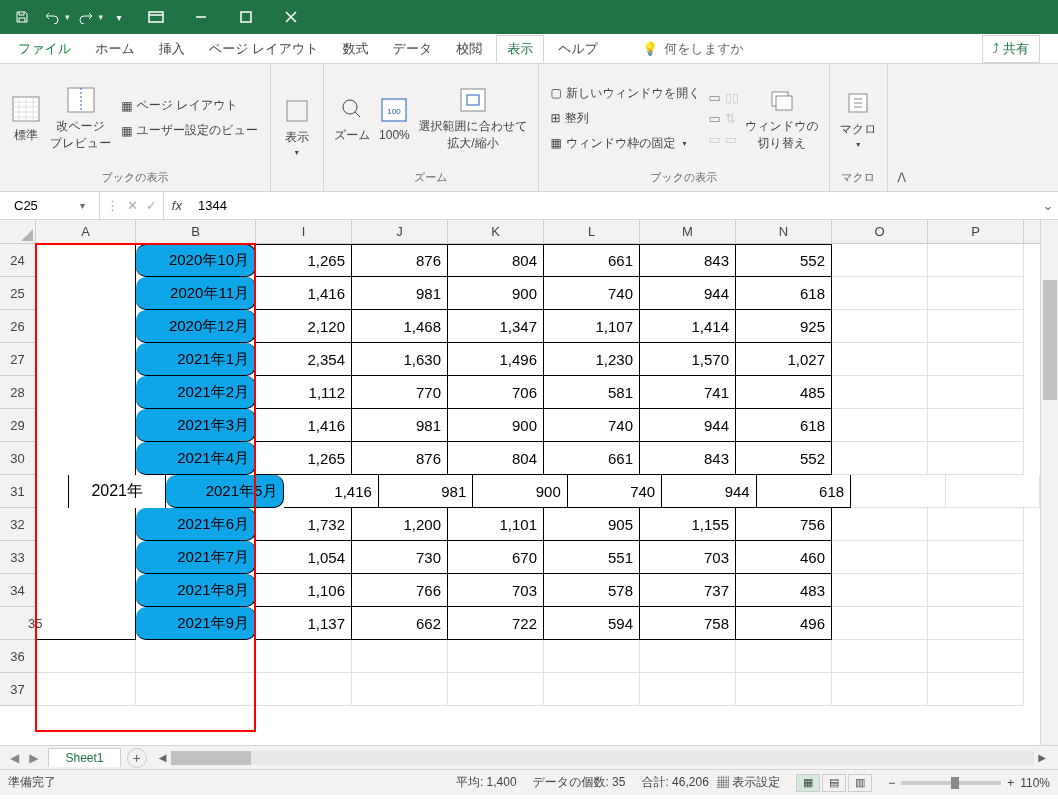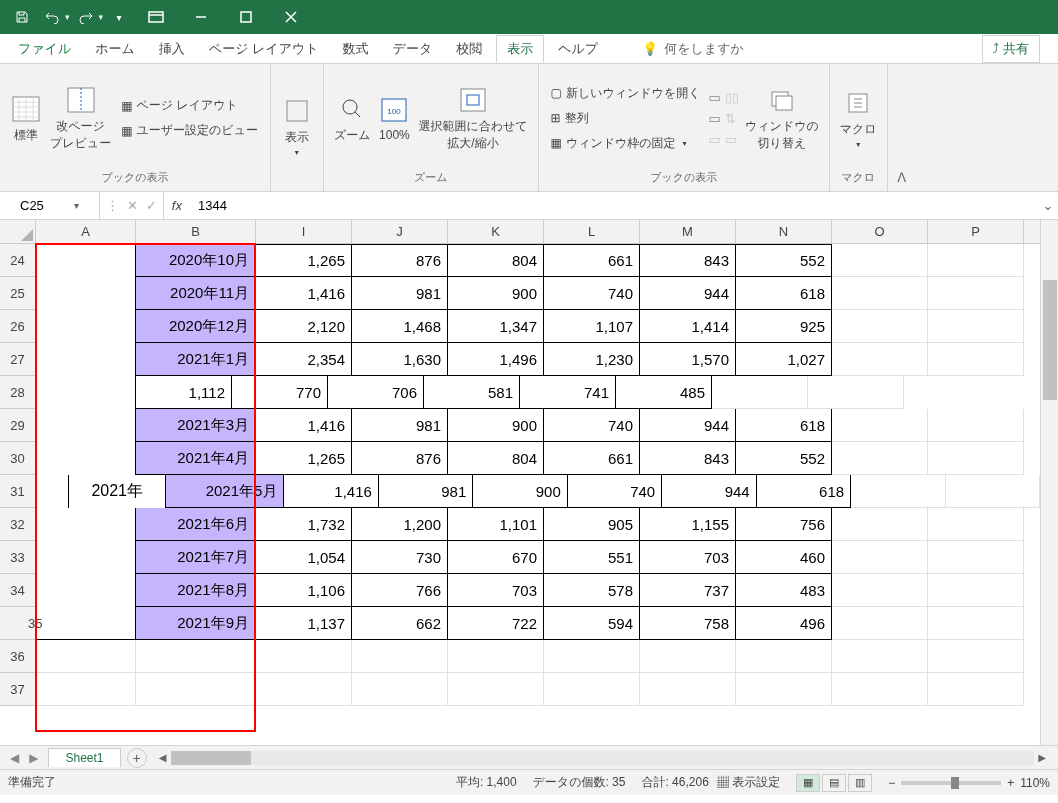--- a/index.html
+++ b/index.html
@@ -30,41 +30,41 @@
 .rgroup-content { flex: 1; display: flex; align-items: center; gap: 4px; }
 .rgroup-label { text-align: center; color: #666; font-size: 11px; padding: 2px 0; }
 .rbtn-big { display: flex; flex-direction: column; align-items: center; gap: 2px; font-size: 12px; color: #444; padding: 2px; text-align: center; }
 .rbtn-big .icon-box { width: 32px; height: 32px; display: flex; align-items: center; justify-content: center; }
 .rbtn-small { display: flex; align-items: center; gap: 4px; font-size: 12px; color: #444; padding: 2px 4px; white-space: nowrap; }
 .rcol { display: flex; flex-direction: column; gap: 4px; }
 .collapse { width: 28px; display: flex; align-items: flex-end; justify-content: center; padding-bottom: 6px; color: #666; }
 
 
 .formula-bar { height: 28px; border-bottom: 1px solid #d4d4d4; display: flex; align-items: center; background: #fff; }
-.name-box { width: 100px; border-right: 1px solid #d4d4d4; padding: 0 20px; display: flex; align-items: center; justify-content: space-between; height: 100%; }
+.name-box { width: 100px; border-right: 1px solid #d4d4d4; padding: 0 14px; display: flex; align-items: center; justify-content: space-between; height: 100%; }
 .name-box .chev { color: #666; font-size: 10px; }
 .fn-btns { display: flex; align-items: center; gap: 8px; padding: 0 6px; color: #aaa; border-right: 1px solid #d4d4d4; height: 100%; }
 .fx { font-style: italic; color: #444; padding: 0 8px; }
 .formula-input { flex: 1; padding: 0 8px; height: 100%; display: flex; align-items: center; }
 .formula-expand { width: 20px; color: #666; text-align: center; }
 
 
 .grid-wrap { position: relative; height: 525px; overflow: hidden; background: #fff; }
 .corner { position: absolute; top: 0; left: 0; width: 36px; height: 24px; background: #f3f2f1; border-right: 1px solid #ccc; border-bottom: 1px solid #ccc; }
 .corner::after { content: ""; position: absolute; right: 2px; bottom: 2px; border: 6px solid transparent; border-right-color: #b3b3b3; border-bottom-color: #b3b3b3; }
 .col-headers { position: absolute; top: 0; left: 36px; right: 18px; height: 24px; display: flex; background: #f3f2f1; border-bottom: 1px solid #ccc; }
 .colh { border-right: 1px solid #ccc; text-align: center; line-height: 23px; color: #444; }
 .row-headers { position: absolute; top: 24px; left: 0; width: 36px; background: #f3f2f1; border-right: 1px solid #ccc; }
 .rowh { border-bottom: 1px solid #ccc; text-align: center; color: #444; }
 .cells { position: absolute; top: 24px; left: 36px; right: 18px; bottom: 0; }
 .grid-row { display: flex; height: 33px; }
 .cell { border-right: 1px solid #e0e0e0; border-bottom: 1px solid #e0e0e0; padding: 0 6px; display: flex; align-items: center; justify-content: flex-end; font-size: 15px; }
 .cell.bordered { border-right: 1px solid #000; border-bottom: 1px solid #000; }
 .cell.btop { border-top: 1px solid #000; }
-.cell.green { background: #c4b5fd; justify-content: flex-end; }
+.cell.green { background: #0ea5e9; justify-content: flex-end; border-radius: 10px; }
 .cell.center { justify-content: center; }
 .red-box { position: absolute; border: 2px solid #ff0000; pointer-events: none; top: -1px; left: -1px; width: 221px; height: 489px; z-index: 5; }
 .vscroll { position: absolute; top: 0; right: 0; width: 18px; bottom: 0; background: #f3f2f1; border-left: 1px solid #d4d4d4; }
 .thumb { position: absolute; top: 60px; width: 14px; left: 2px; height: 120px; background: #c1c1c1; }
 
 
 .sheet-bar { height: 24px; border-top: 1px solid #d4d4d4; display: flex; align-items: center; background: #f3f2f1; }
 .sheet-nav { display: flex; gap: 2px; padding: 0 6px; color: #888; font-size: 12px; }
 .sheet-nav span { padding: 0 4px; }
 .sheet-tab { background: #fff; border: 1px solid #ccc; border-bottom: none; padding: 2px 16px; font-size: 12px; color: #217346; }
@@ -390,20 +390,21 @@
         <div class="cell bordered" style="width: 96px;">1,630</div>
         <div class="cell bordered" style="width: 96px;">1,496</div>
         <div class="cell bordered" style="width: 96px;">1,230</div>
         <div class="cell bordered" style="width: 96px;">1,570</div>
         <div class="cell bordered" style="width: 96px;">1,027</div>
         <div class="cell" style="width: 96px;"></div>
         <div class="cell" style="width: 96px;"></div>
       </div>
       <div class="grid-row" style="height: 33px;">
         <div class="cell" style="width: 100px; border-bottom: none; border-right: 1px solid rgb(0, 0, 0); border-left: 1px solid rgb(0, 0, 0);"></div>
+        <div class="cell green bordered" style="width: 120px;">2021年2月</div>
         <div class="cell bordered" style="width: 96px;">1,112</div>
         <div class="cell bordered" style="width: 96px;">770</div>
         <div class="cell bordered" style="width: 96px;">706</div>
         <div class="cell bordered" style="width: 96px;">581</div>
         <div class="cell bordered" style="width: 96px;">741</div>
         <div class="cell bordered" style="width: 96px;">485</div>
         <div class="cell" style="width: 96px;"></div>
         <div class="cell" style="width: 96px;"></div>
       </div>
       <div class="grid-row" style="height: 33px;">

